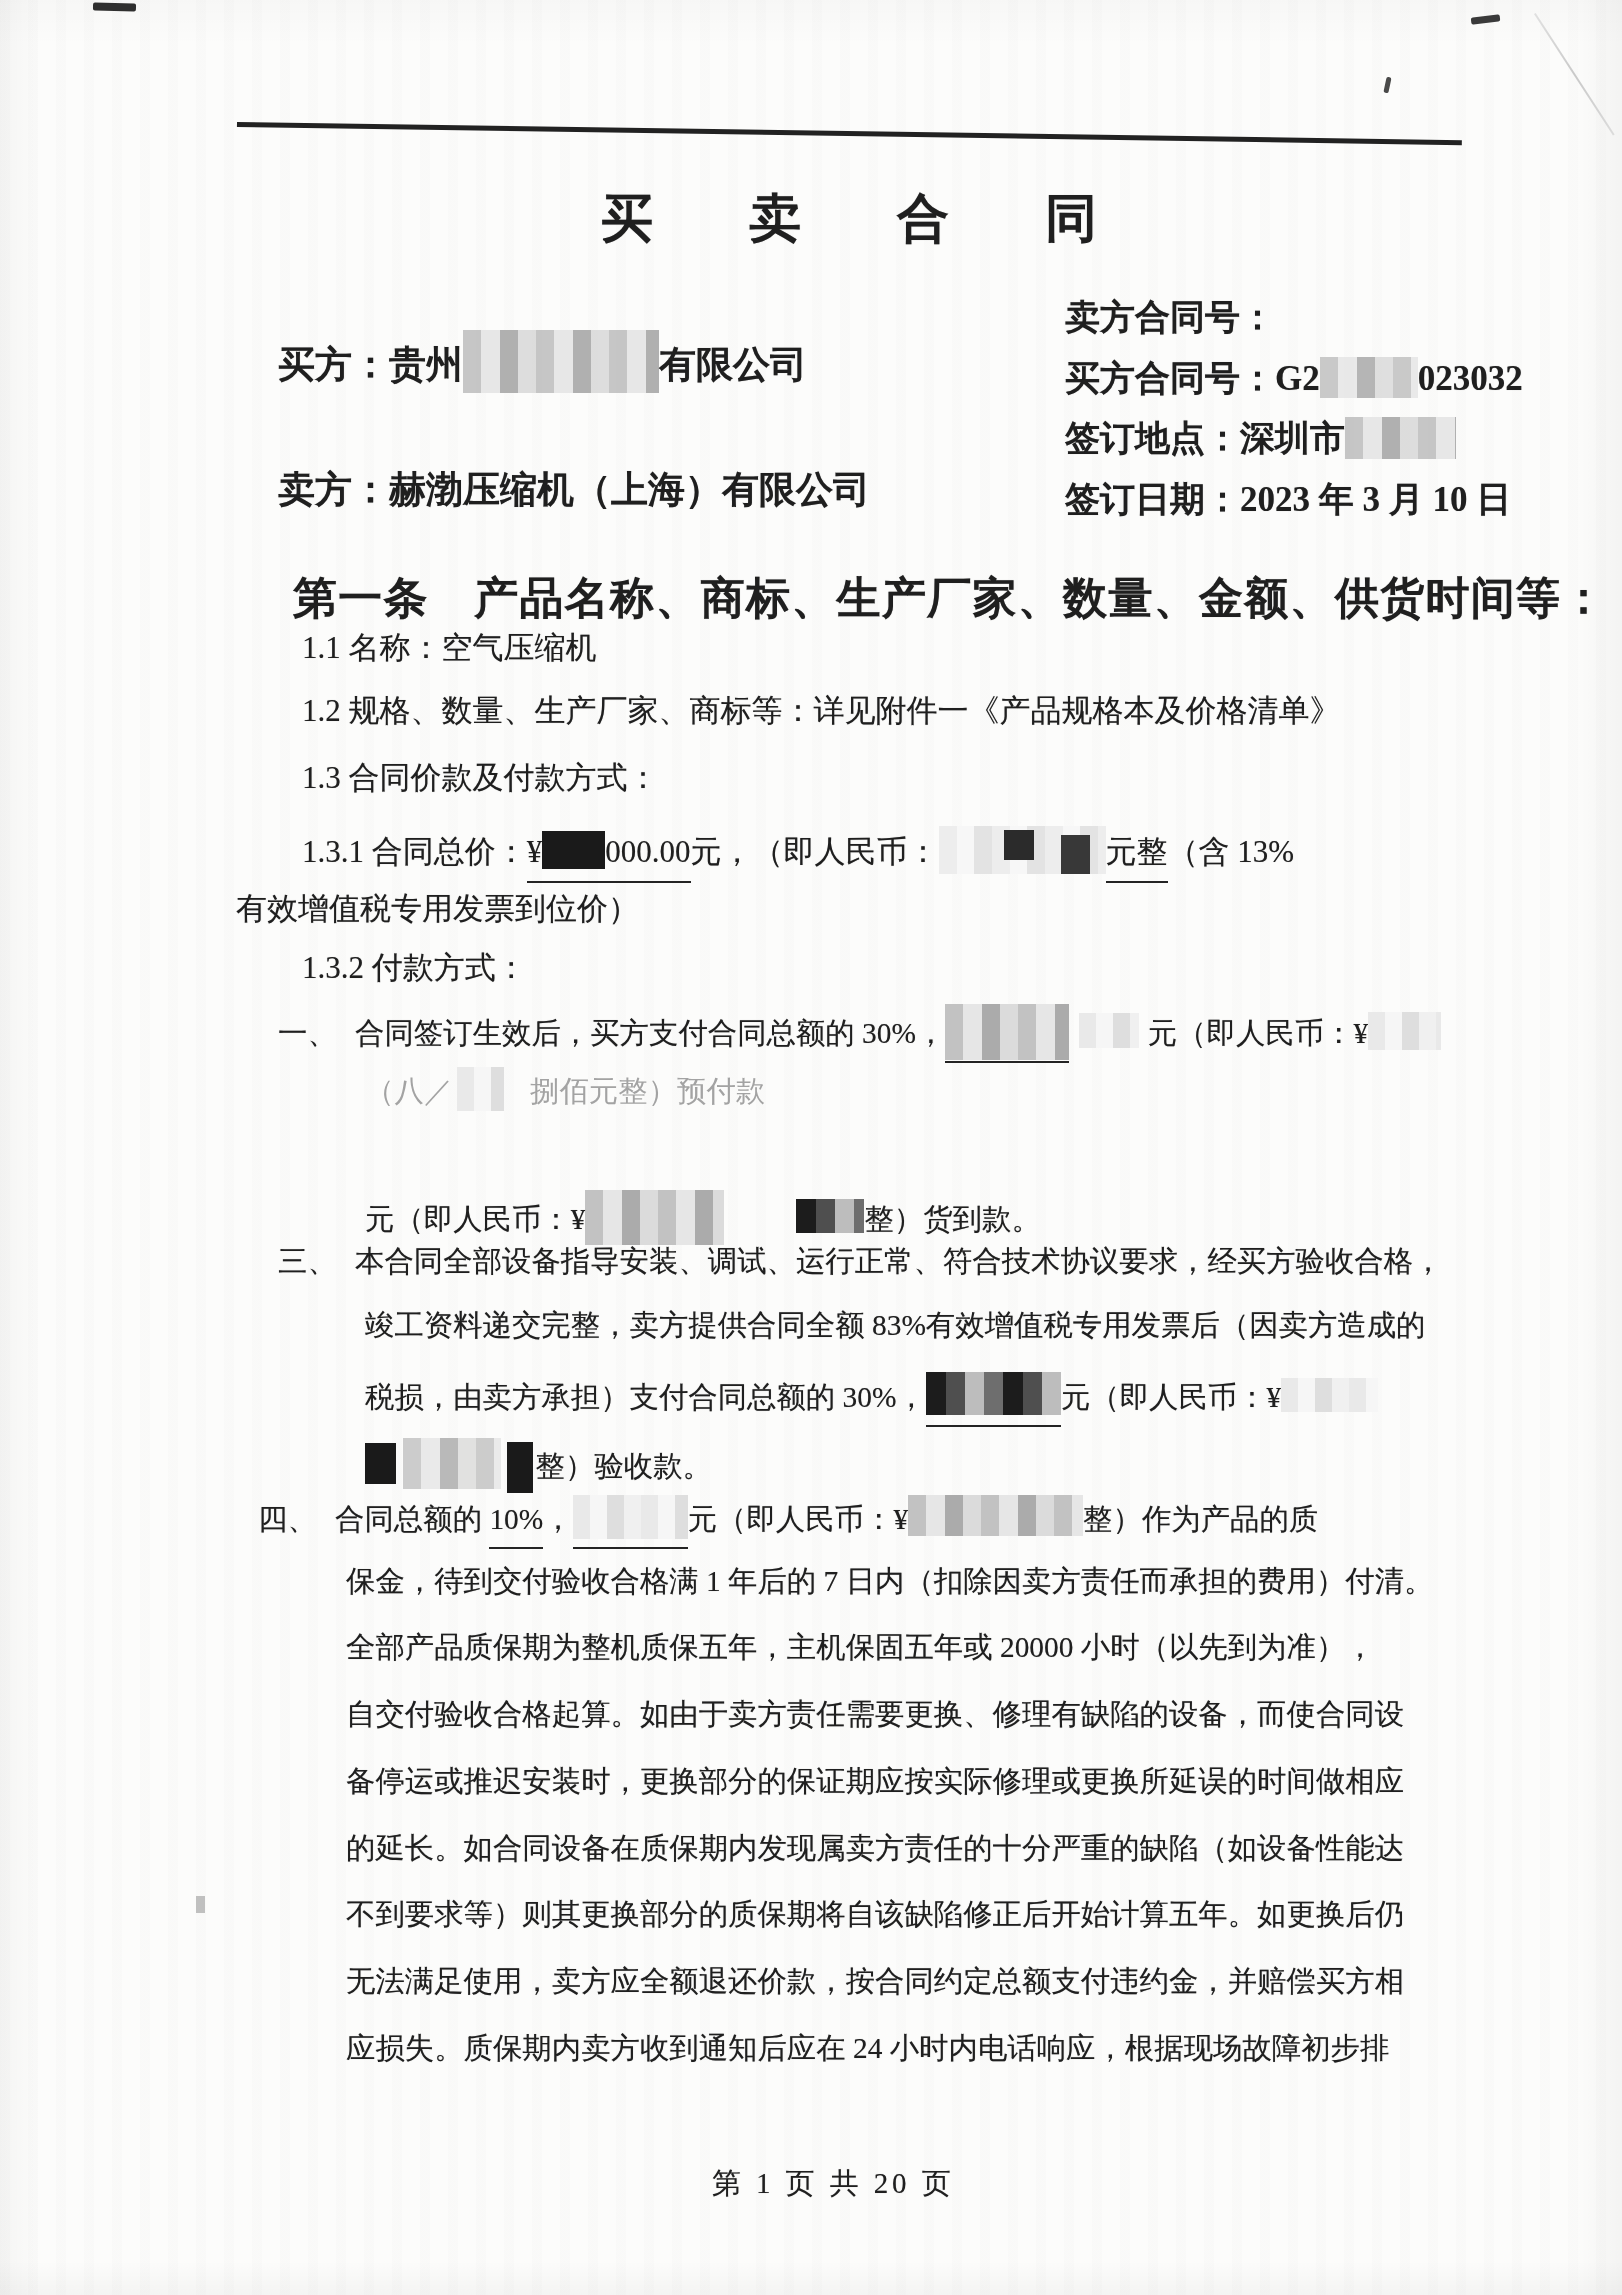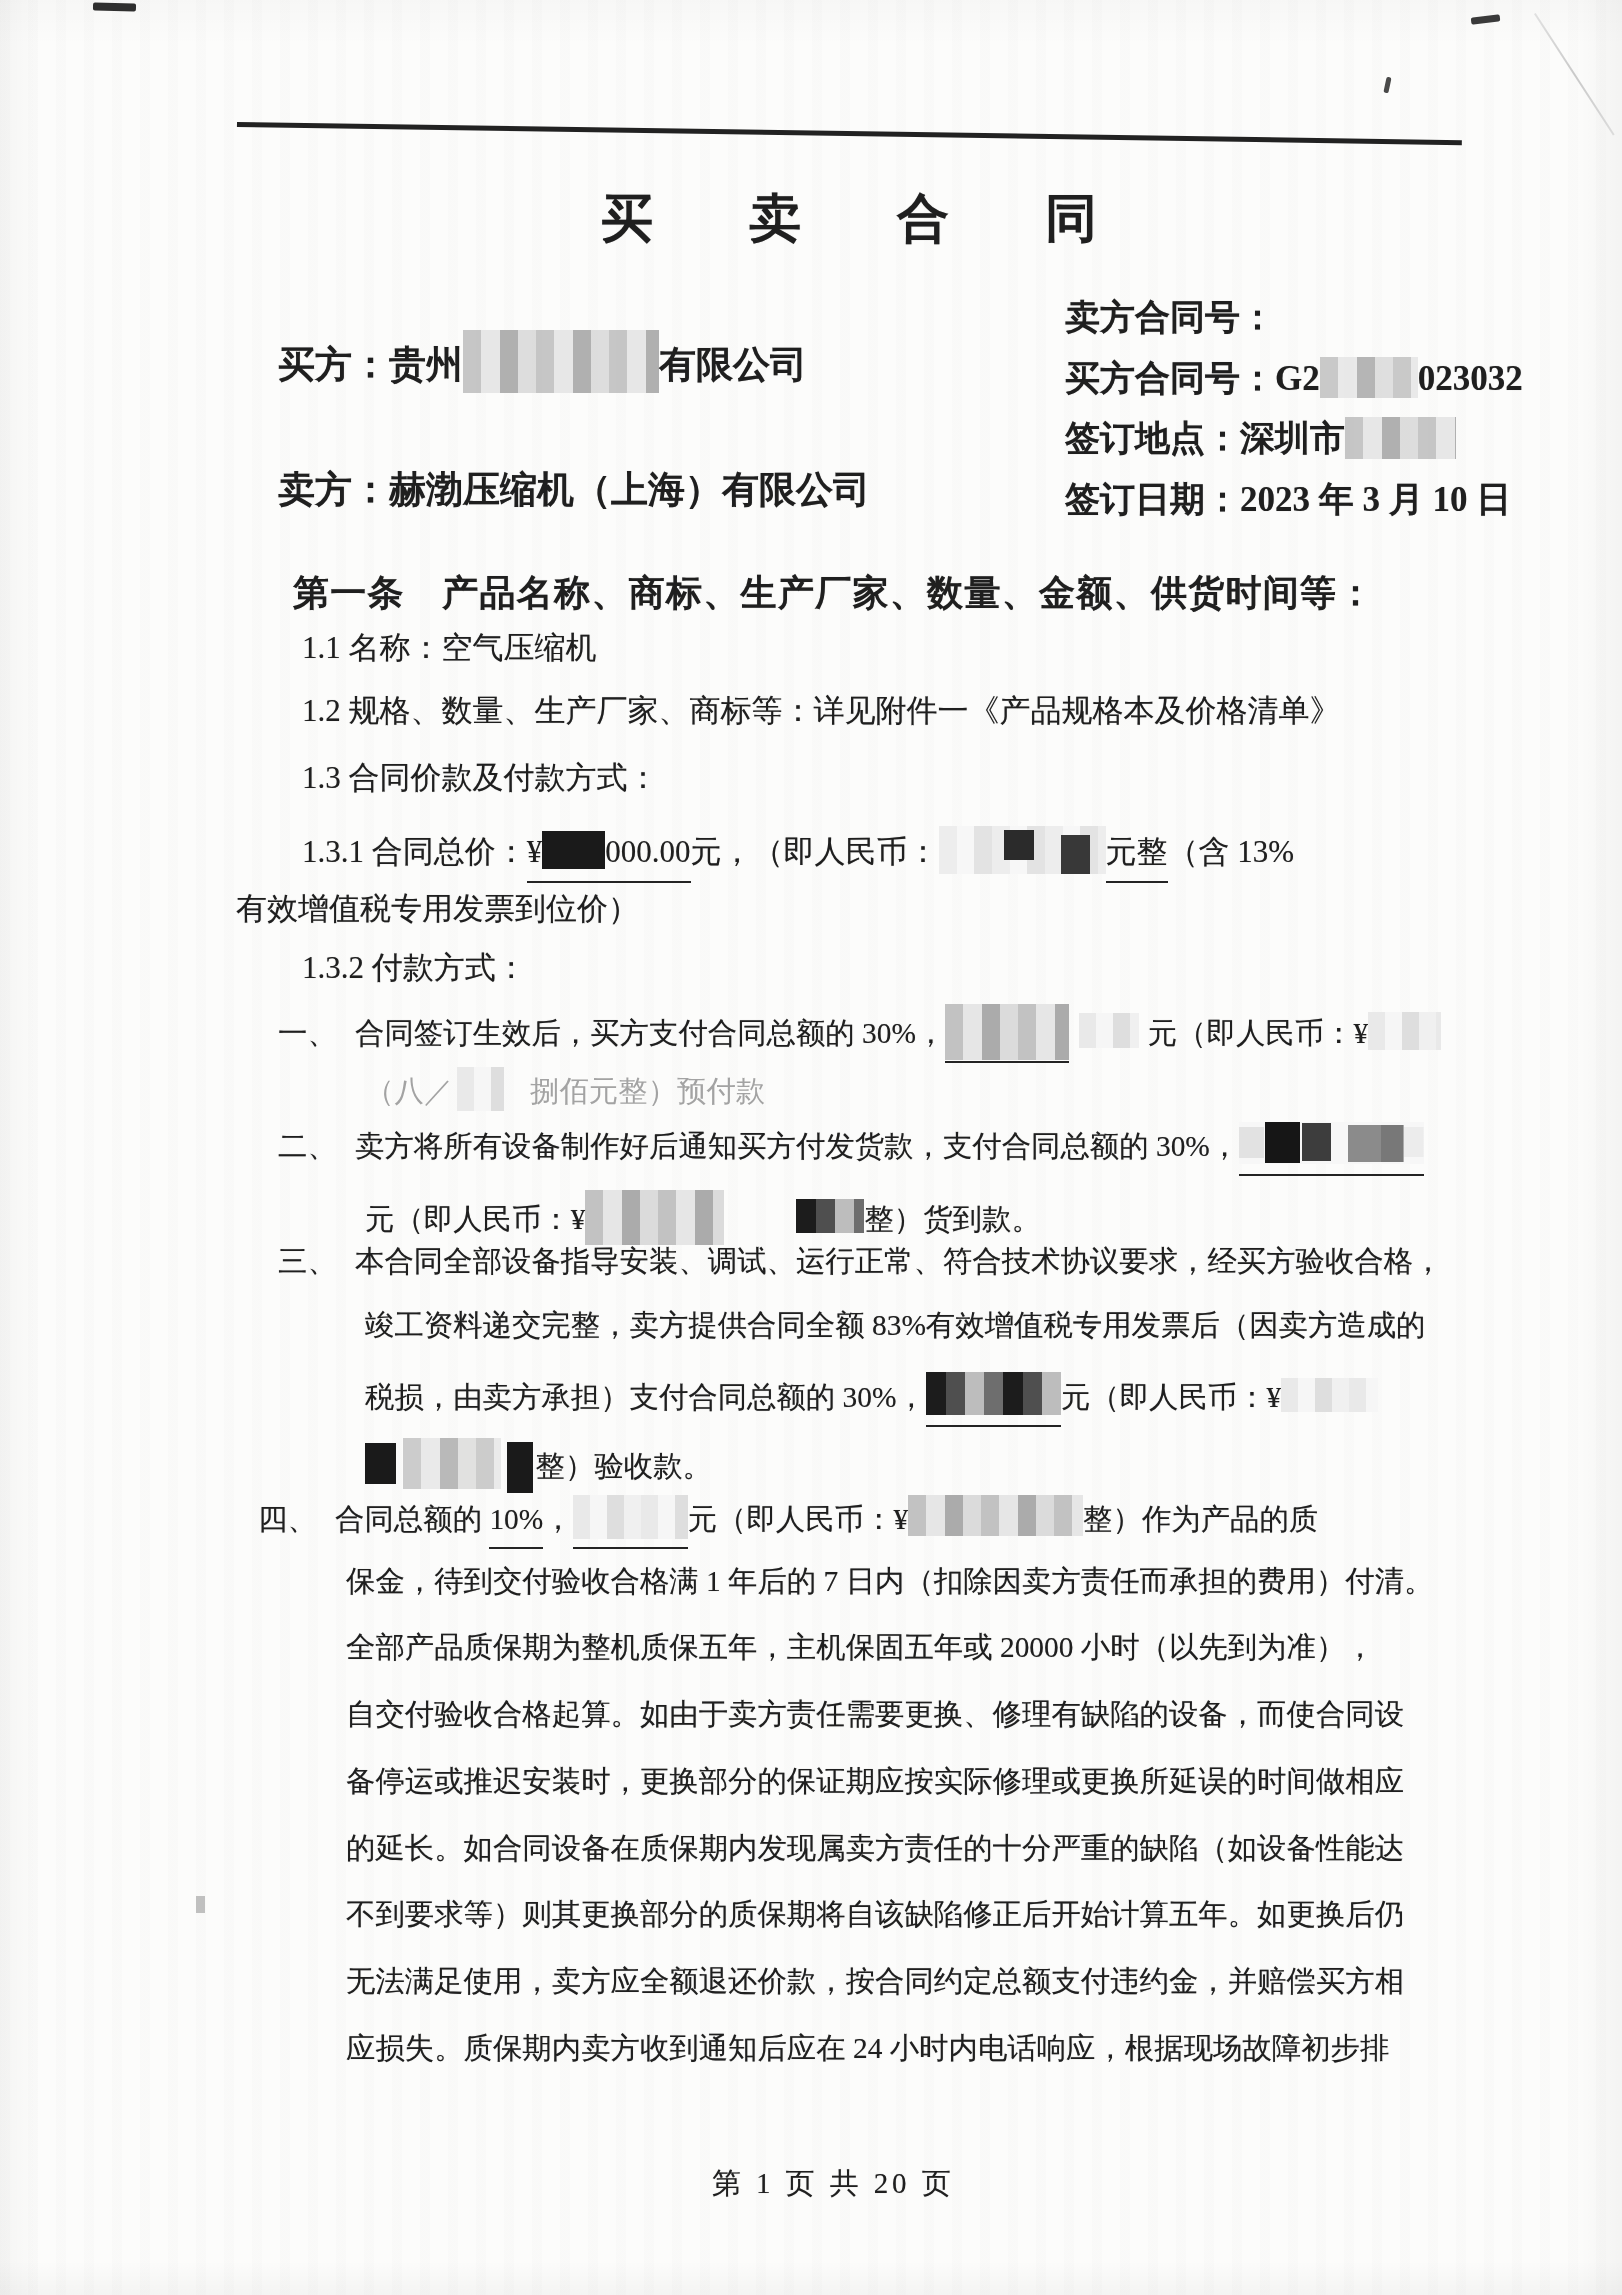--- a/index.html
+++ b/index.html
@@ -10,21 +10,21 @@
       linear-gradient(90deg, rgba(0,0,0,.03), rgba(0,0,0,0) 2.5%, rgba(0,0,0,0) 97%, rgba(0,0,0,.035)),
       linear-gradient(180deg, rgba(0,0,0,.02), rgba(0,0,0,0) 2%, rgba(0,0,0,0) 98.5%, rgba(0,0,0,.03)),
       repeating-linear-gradient(90deg, rgba(120,120,120,.018) 0 10.5px, rgba(255,255,255,0) 10.5px 28px),
       #fcfcfb;
     font-family:"Liberation Serif","DejaVu Serif",serif;
   }
   .line{position:absolute; white-space:nowrap; color:#1f1f1f; font-size:29.4px;
         text-shadow:0 0 0.7px rgba(20,20,20,.45); line-height:1.25;}
   .hline{font-size:37px; font-weight:bold;}
   .rcol{font-size:35px; font-weight:bold;}
-  .hd{font-size:36px; font-weight:bold; letter-spacing:1.3px;}
+  .hd{font-size:44px; font-weight:bold; letter-spacing:1.3px;}
   .item{font-size:31px;}
   .body{font-size:29.4px;}
   .title{font-size:52px; font-weight:bold; letter-spacing:22px;}
   .marker{display:inline-block; margin-right:18.3px;}
   .ul{border-bottom:2.6px solid #242424; padding-bottom:12px;}
   .faded{color:#a3a3a3; text-shadow:none;}
   .footer{font-size:29px; letter-spacing:3.9px;}
   
   .mz{display:inline-block; vertical-align:-9.2px;}
   .mzl{background:
@@ -98,23 +98,20 @@
   <div class="line item" style="left:236px;top:890px;">有效增值税专用发票到位价）</div>
   <div class="line item" style="left:302px;top:949px;">1.3.2 付款方式：</div>
 
   <div class="line body" style="left:278px;top:1004px;">
     <span class="marker">一、</span><span>合同签订生效后，买方支付合同总额的 30%，</span><span class="ul"><span class="mz mzm" style="width:124px;height:56px;vertical-align:-17px;opacity:.85;"></span></span><span class="mz mzl" style="width:60px;height:35px;vertical-align:-5.2px;margin:0 9.2px;"></span><span>元（即人民币：¥</span><span class="mz mzl" style="width:73px;height:38px;vertical-align:-6.5px;"></span>
   </div>
   <div class="line body faded" style="left:365px;top:1067px;">
     <span>（八／</span><span class="mz mzl" style="width:47px;height:44px;vertical-align:-10.5px;margin:0 26px 0 3.9px;"></span><span>捌佰元整）预付款</span>
   </div>
 
-  <div class="line body" style="left:278px;top:1122px;">
-    <span class="marker">二、</span><span>卖方将所有设备制作好后通知买方付发货款，支付合同总额的 30%，</span><span class="ul"><span class="mz mzc2" style="width:185px;height:42px;vertical-align:-7.9px;"></span></span>
-  </div>
   <div class="line body" style="left:365px;top:1190px;">
     <span>元（即人民币：¥</span><span class="mz mzm" style="width:139px;height:55px;vertical-align:-15.7px;opacity:.85;"></span><span class="mz mzd" style="width:68px;height:34px;vertical-align:-3.9px;margin-left:72px;"></span><span>整）货到款。</span>
   </div>
 
   <div class="line body" style="left:278px;top:1243px;">
     <span class="marker">三、</span><span>本合同全部设备指导安装、调试、运行正常、符合技术协议要求，经买方验收合格，</span>
   </div>
   <div class="line body" style="left:365px;top:1307px;">竣工资料递交完整，卖方提供合同全额 83%有效增值税专用发票后（因卖方造成的</div>
   <div class="line body" style="left:365px;top:1372px;">
     <span>税损，由卖方承担）支付合同总额的 30%，</span><span class="ul"><span class="mz mzd" style="width:135px;height:43px;vertical-align:-7.9px;"></span></span><span>元（即人民币：¥</span><span class="mz mzl" style="width:97px;height:34px;vertical-align:-5.2px;"></span>

